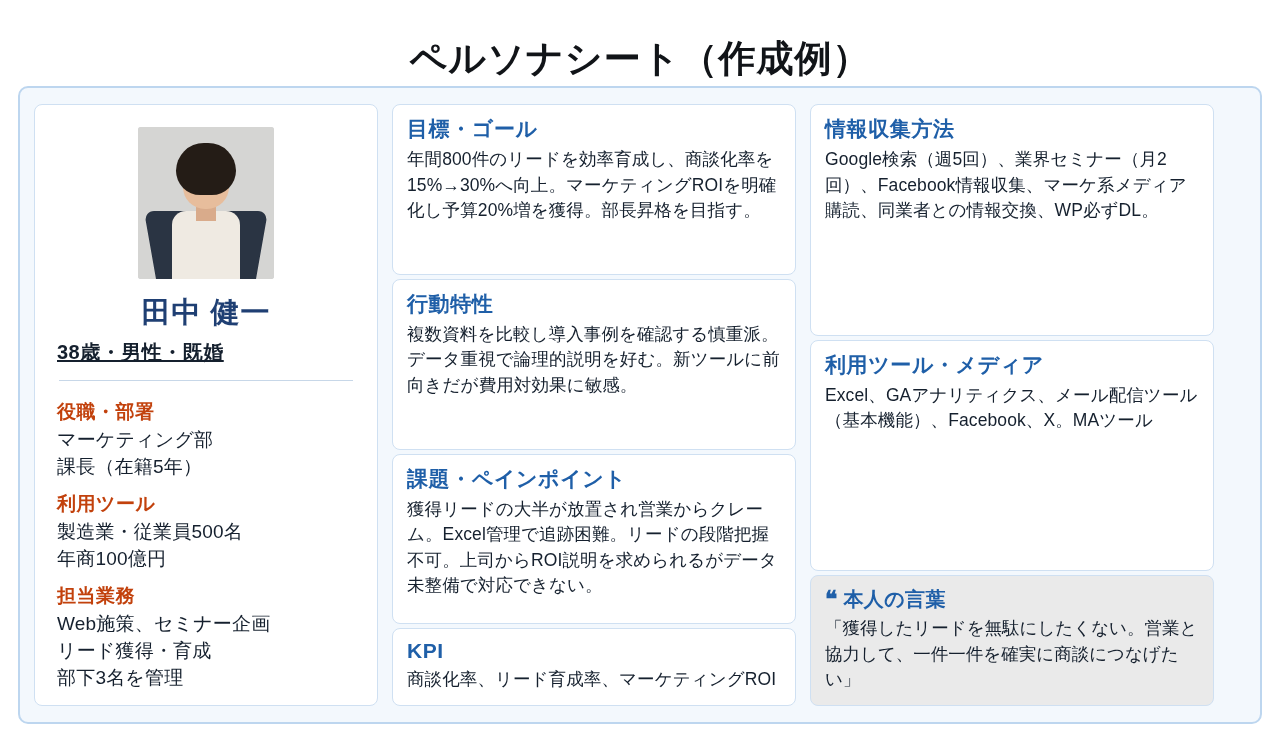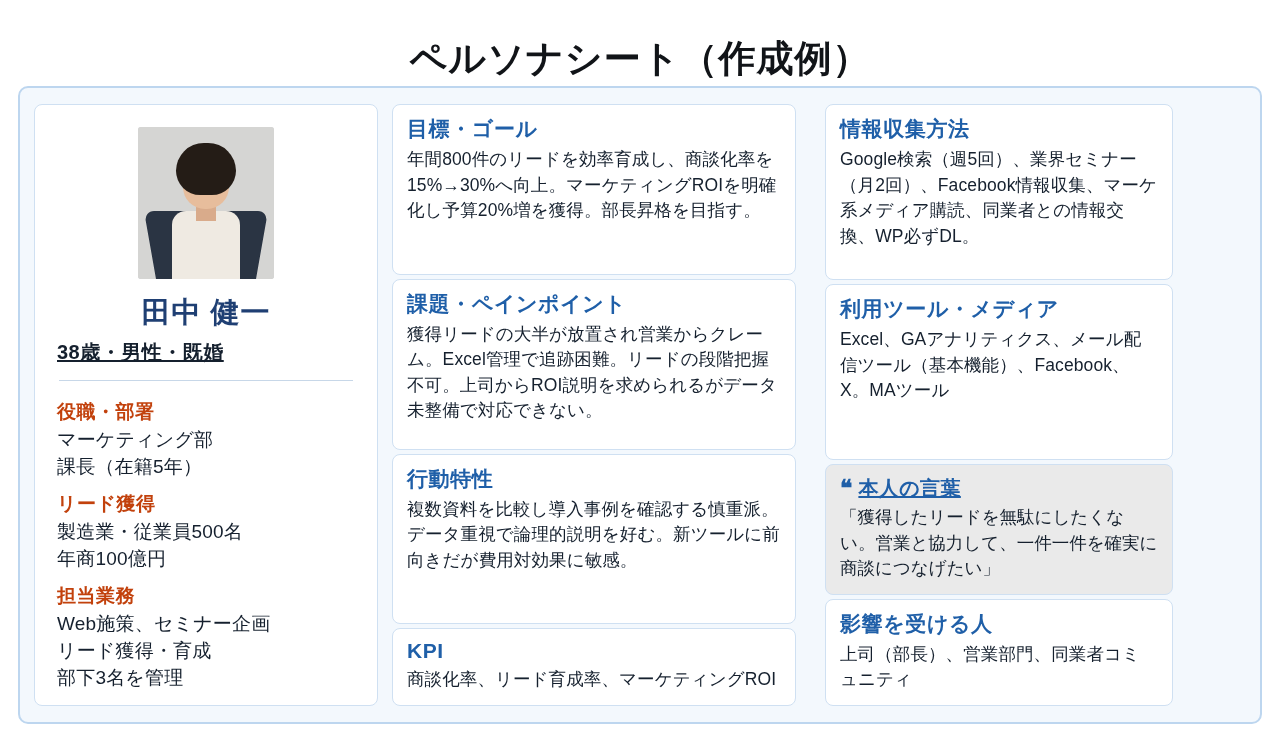--- a/index.html
+++ b/index.html
@@ -136,21 +136,21 @@
     margin-top: 2px;
     letter-spacing: 0.2px;
   }
   
   .col {
     display: flex;
     flex-direction: column;
     gap: 4px;
   }
   .col-mid { width: 404px; }
-  .col-right { width: 348px; margin-left: 15px; }
+  .col-right { width: 404px; }
   .card {
     background: #ffffff;
     border: 1.5px solid #cfe0f2;
     border-radius: 8px;
     padding: 10px 14px 12px 14px;
   }
   .card-title {
     font-size: 21px;
     font-weight: 700;
     color: #1f5fa8;
@@ -181,21 +181,20 @@
     font-size: 23px;
     font-weight: 700;
     line-height: 1;
     letter-spacing: -2px;
   }
   .quote-title {
     font-size: 20px;
     font-weight: 700;
     color: #1f5fa8;
     letter-spacing: 0.4px;
-    text-decoration: underline;
   }
   .quote-body {
     font-size: 17.5px;
     line-height: 1.46;
     color: #15202e;
   }
   .kpi-body { font-size: 17.5px; }
 </style>
 </head>
 <body>
@@ -223,45 +222,45 @@
       <div class="person-sub">38歳・男性・既婚</div>
       <div class="divider"></div>
 
       <div class="info-block">
         <div class="info-label">役職・部署</div>
         <div class="info-value" style="white-space:pre-line">マーケティング部
 課長（在籍5年）</div>
       </div>
 
       <div class="info-block">
-        <div class="info-label">リード獲得</div>
+        <div class="info-label">利用ツール</div>
         <div class="info-value" style="white-space:pre-line">製造業・従業員500名
 年商100億円</div>
       </div>
 
       <div class="info-block">
         <div class="info-label">担当業務</div>
         <div class="info-value" style="white-space:pre-line">Web施策、セミナー企画
 リード獲得・育成
 部下3名を管理</div>
       </div>
     </div>
 
     <div class="col col-mid">
       <div class="card grow">
         <div class="card-title">目標・ゴール</div>
         <div class="card-body">年間800件のリードを効率育成し、商談化率を15%→30%へ向上。マーケティングROIを明確化し予算20%増を獲得。部長昇格を目指す。</div>
       </div>
       <div class="card grow">
+        <div class="card-title">行動特性</div>
+        <div class="card-body">複数資料を比較し導入事例を確認する慎重派。データ重視で論理的説明を好む。新ツールに前向きだが費用対効果に敏感。</div>
+      </div>
+      <div class="card grow">
         <div class="card-title">課題・ペインポイント</div>
         <div class="card-body">獲得リードの大半が放置され営業からクレーム。Excel管理で追跡困難。リードの段階把握不可。上司からROI説明を求められるがデータ未整備で対応できない。</div>
-      </div>
-      <div class="card grow">
-        <div class="card-title">行動特性</div>
-        <div class="card-body">複数資料を比較し導入事例を確認する慎重派。データ重視で論理的説明を好む。新ツールに前向きだが費用対効果に敏感。</div>
       </div>
       <div class="card">
         <div class="card-title">KPI</div>
         <div class="card-body kpi-body">商談化率、リード育成率、マーケティングROI</div>
       </div>
     </div>
 
     <div class="col col-right">
       <div class="card grow">
         <div class="card-title">情報収集方法</div>
@@ -271,20 +270,16 @@
         <div class="card-title">利用ツール・メディア</div>
         <div class="card-body">Excel、GAアナリティクス、メール配信ツール（基本機能）、Facebook、X。MAツール</div>
       </div>
       <div class="quote-card grow">
         <div class="quote-head">
           <span class="quote-mark">❝</span>
           <span class="quote-title">本人の言葉</span>
         </div>
         <div class="quote-body">「獲得したリードを無駄にしたくない。営業と協力して、一件一件を確実に商談につなげたい」</div>
       </div>
-      <div class="card">
-        <div class="card-title">影響を受ける人</div>
-        <div class="card-body">上司（部長）、営業部門、同業者コミュニティ</div>
-      </div>
     </div>
 
   </div>
 </div>
 
 </body></html>

